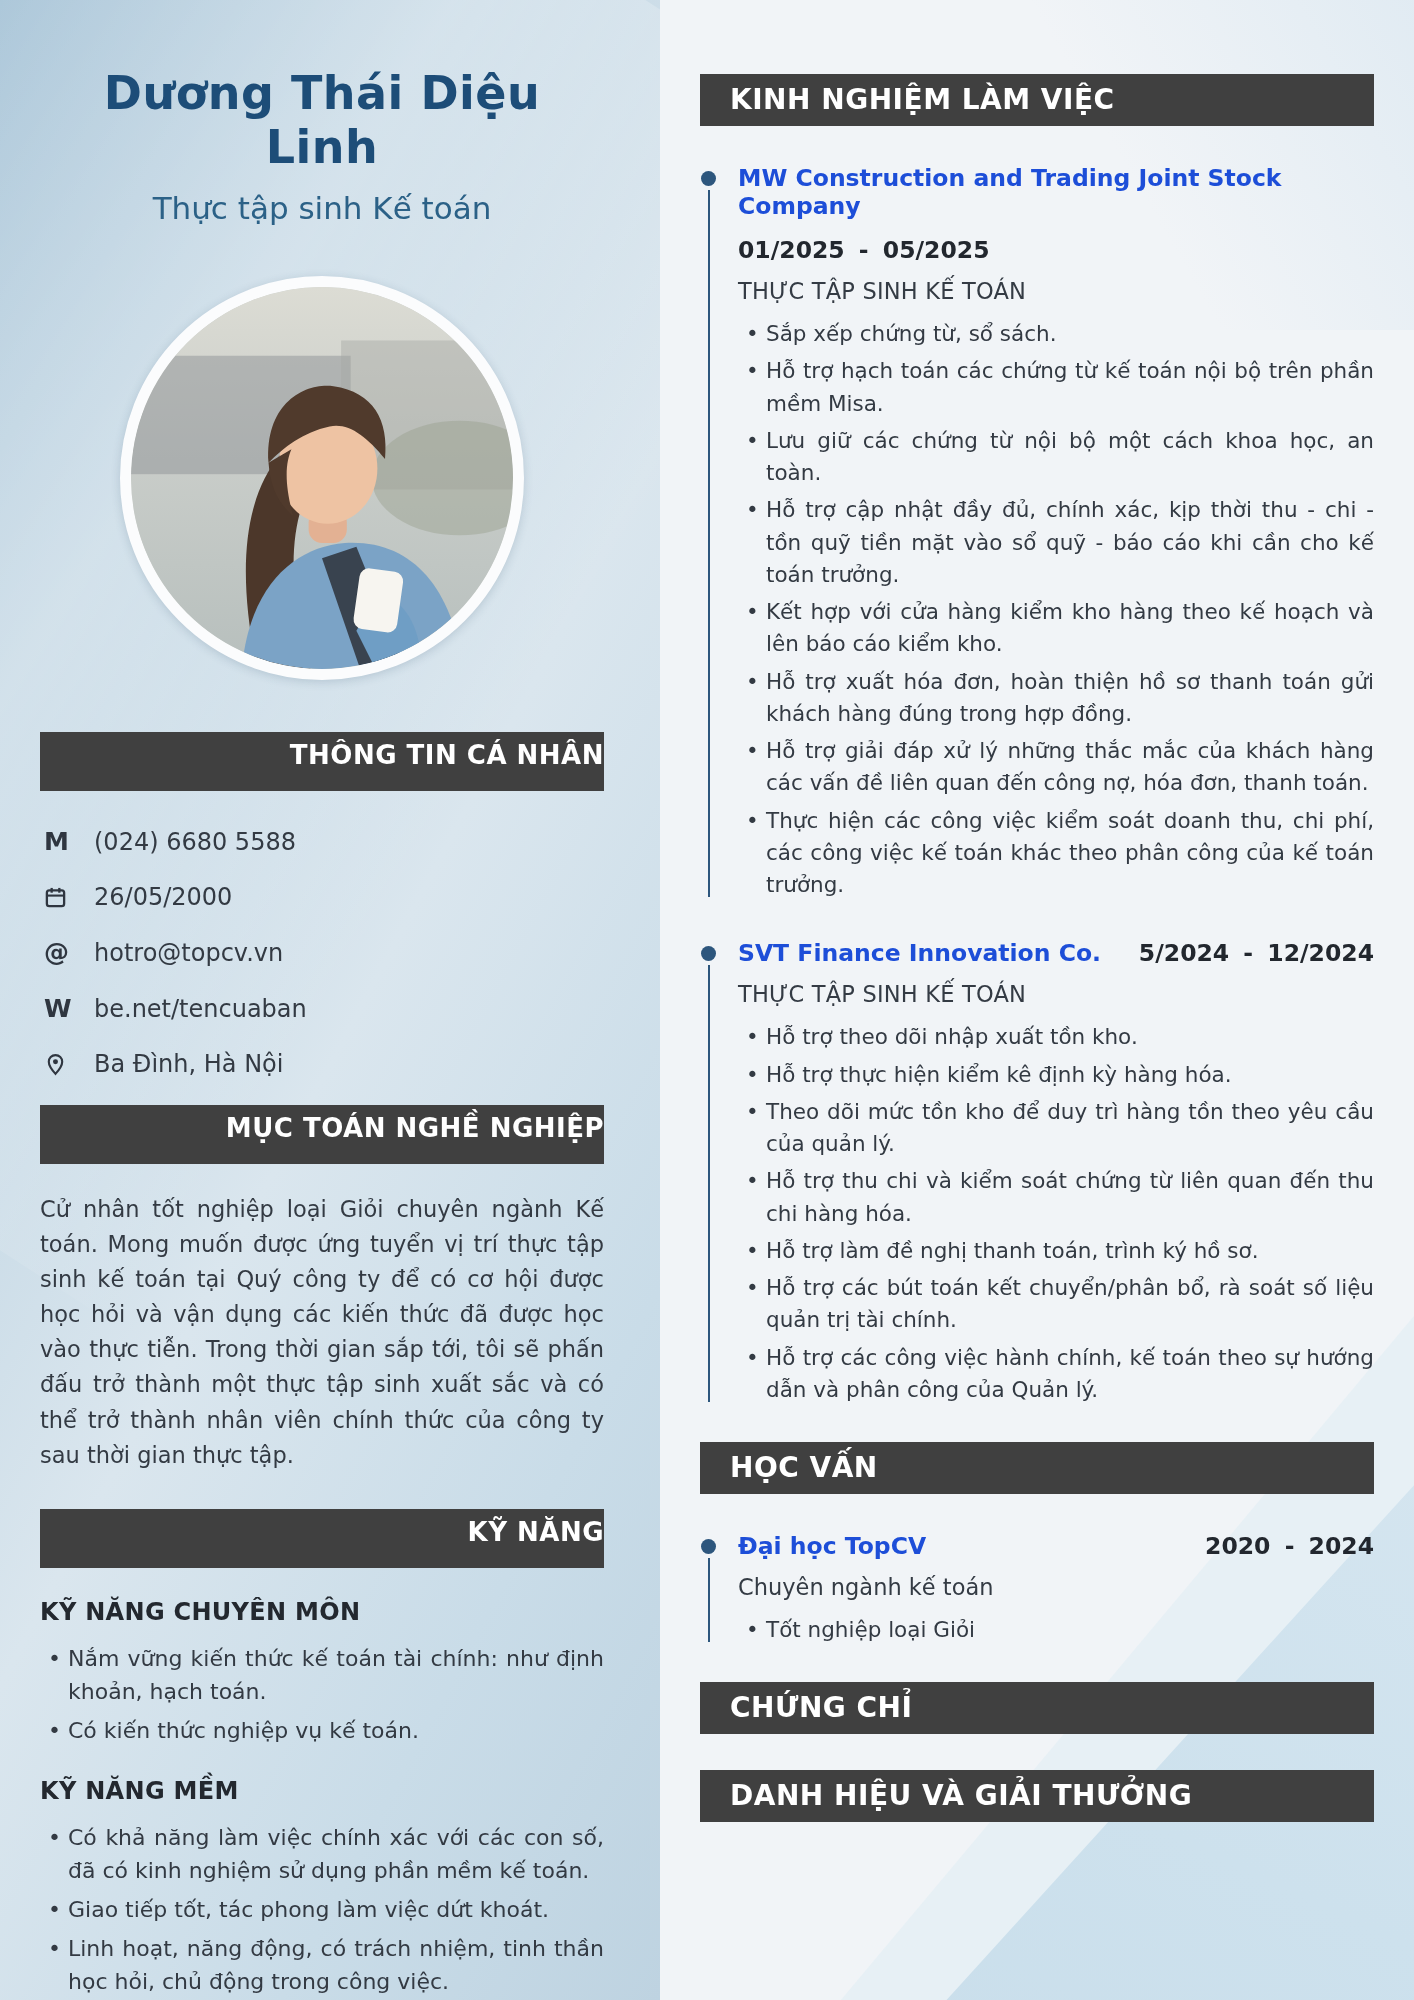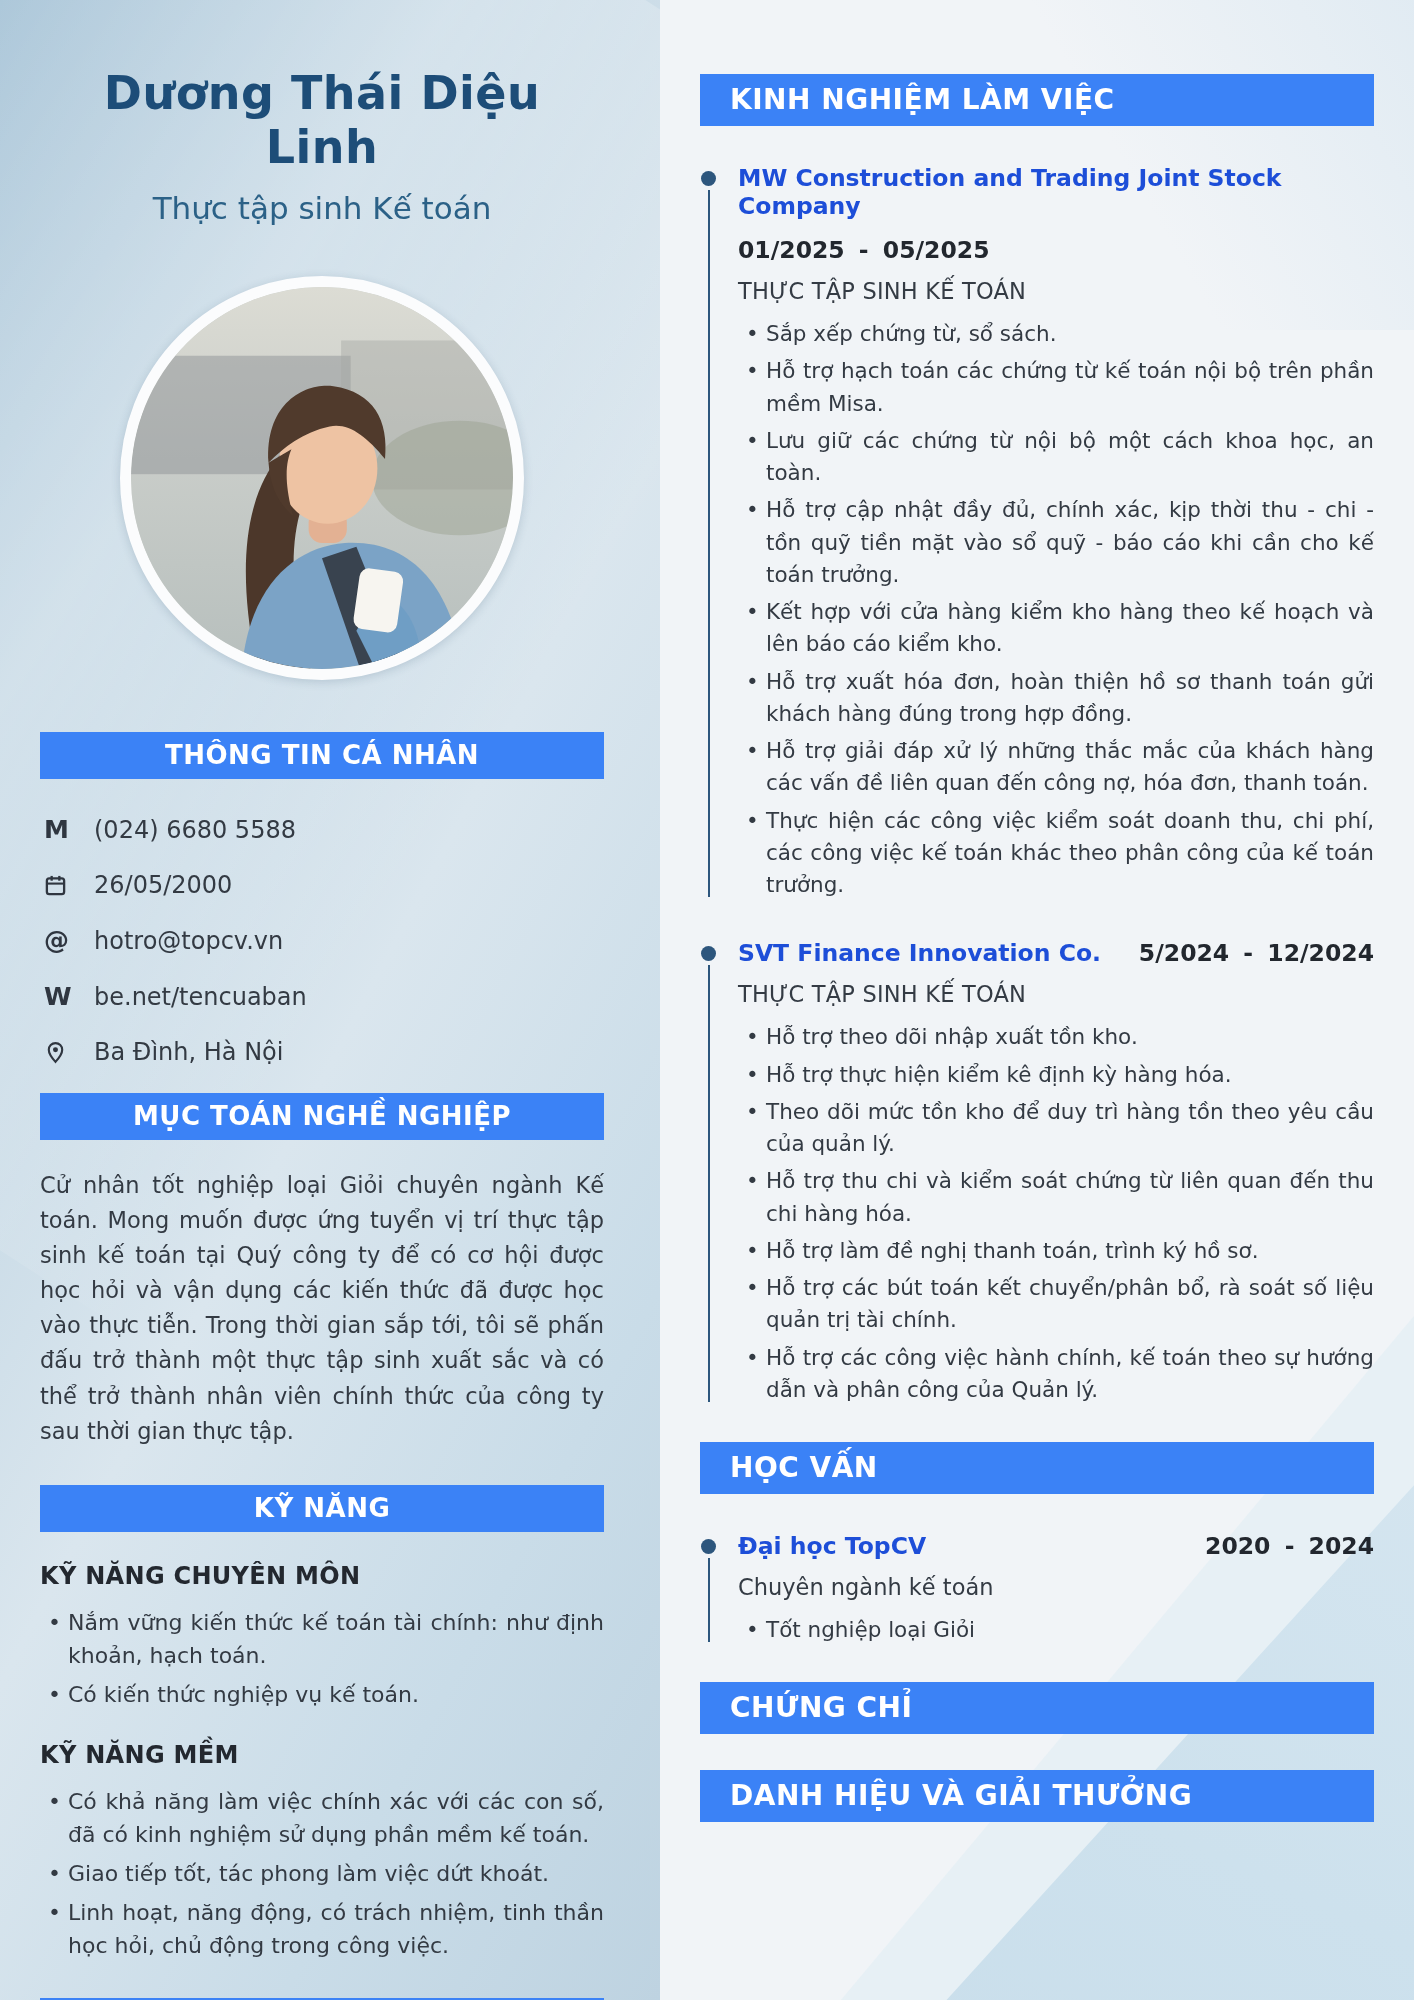--- a/index.html
+++ b/index.html
@@ -14,22 +14,22 @@
     transform:rotate(33deg);pointer-events:none;}
   .left-inner{position:relative;z-index:2;padding:66px 56px 0 40px;}
 
   .name{font-size:46px;font-weight:bold;color:#1d4d78;text-align:center;letter-spacing:.5px;}
   .subtitle{font-size:31px;color:#2b6187;text-align:center;margin-top:16px;}
 
   .photo-wrap{width:382px;height:382px;margin:50px auto 0;border-radius:50%;
     border:11px solid #fbfcfd;box-shadow:0 2px 10px rgba(40,70,100,.18);overflow:hidden;background:#cfd3cf;}
   .photo-wrap svg{display:block;width:100%;height:100%;}
 
-  .bar{background:#3b82f6;color:#ffffff;font-weight:bold;}
-  .bar-left{height:47px;line-height:47px;text-align:center;font-size:26px;letter-spacing:.5px;}
+  .bar{background:#404040;color:#ffffff;font-weight:bold;}
+  .bar-left{height:59px;line-height:47px;text-align:right;font-size:26px;letter-spacing:.5px;}
   .mt-info{margin-top:52px;}
   .mt-sec{margin-top:36px;}
 
   .info-list{margin-top:36px;padding:0 0 0 4px;}
   .irow{display:flex;align-items:center;margin-bottom:27px;}
   .iico{width:34px;flex:0 0 34px;font-size:25px;font-weight:bold;color:#2f3640;display:flex;align-items:center;}
   .iico svg{display:block;}
   .ival{font-size:24px;color:#333a43;margin-left:16px;}
 
   .objective{margin-top:28px;font-size:22.5px;line-height:1.56;text-align:justify;color:#333a43;}

